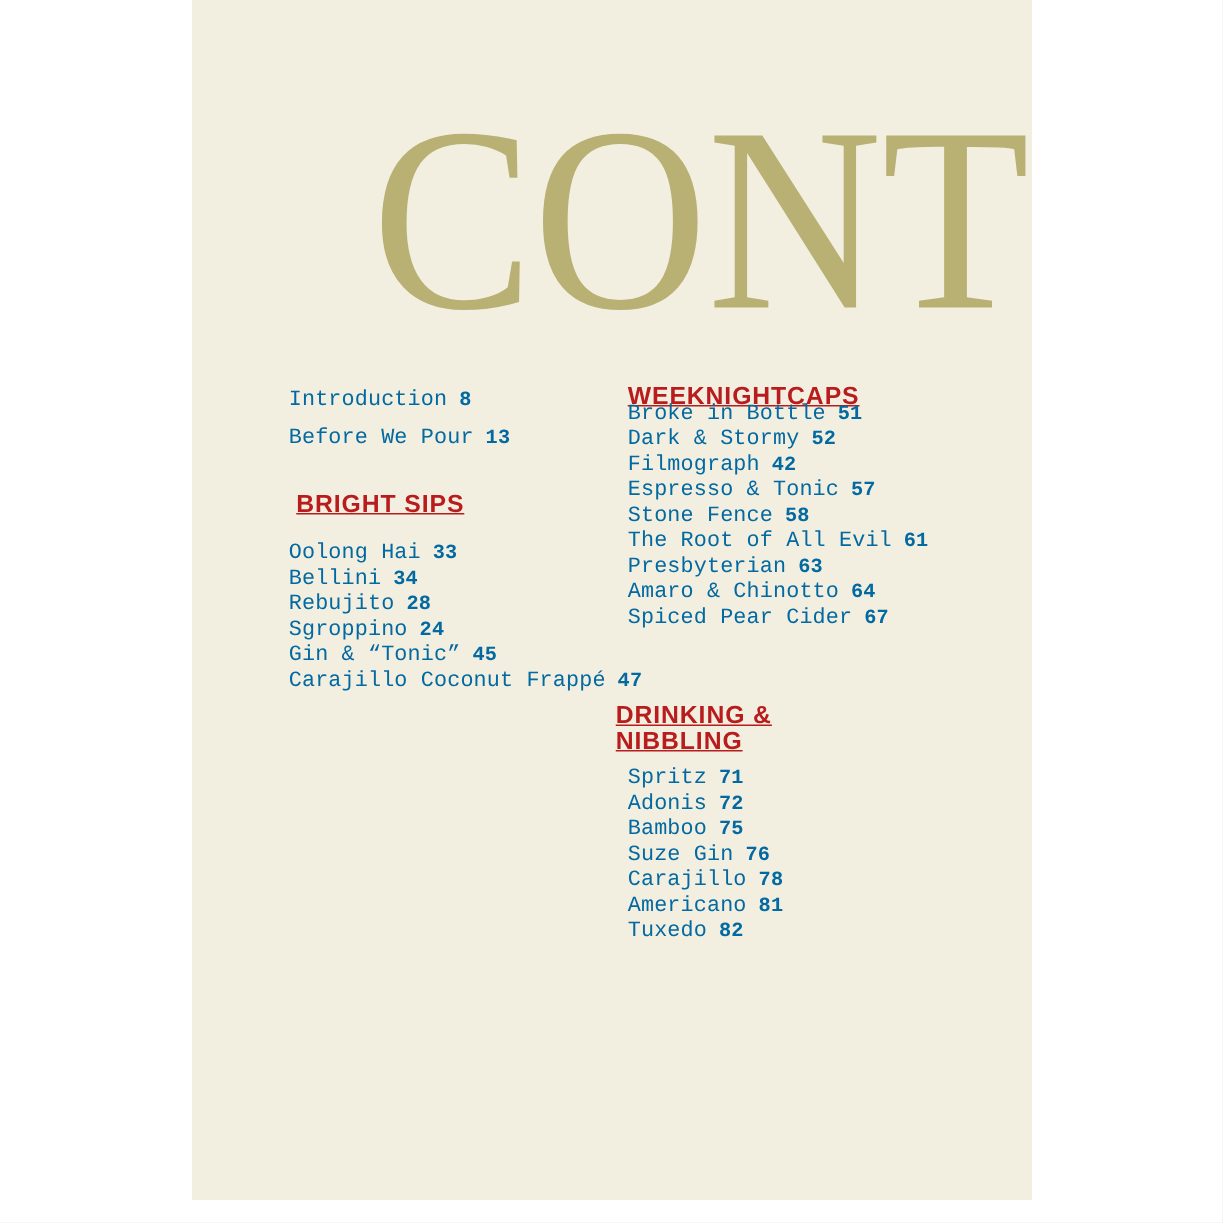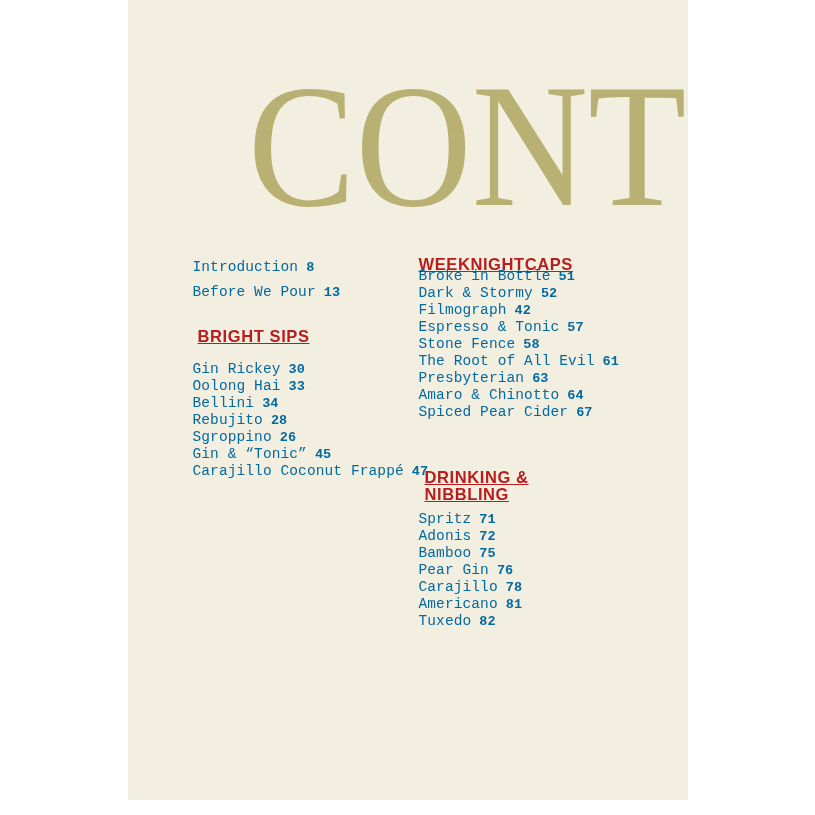--- a/index.html
+++ b/index.html
@@ -53,52 +53,51 @@
     letter-spacing: 0.6px;
     color: #b91c1c;
     text-decoration: underline;
   }
   
   #front-matter      { left: 65px;  top: 259px; }
   #heading-bright    { left: 54px;  top: 328px; margin-left: 16px; }
   #list-bright       { left: 65px;  top: 361px; }
   #heading-weeknight { left: 291px; top: 256px; }
   #list-weeknight    { left: 291px; top: 268px; }
-  #heading-drinking  { left: 297px; top: 469px; max-width: 125px; }
+  #heading-drinking  { left: 283px; top: 469px; max-width: 125px; }
   #list-drinking     { left: 291px; top: 511px; }
 </style>
 </head>
 <body>
 
 <div class="page">
 
   <div class="big-title">CONT</div>
 
   <div class="block fm-list" id="front-matter">
 
       <div class="entry"><span class="name">Introduction</span><span class="num">8</span></div>
 
       <div class="entry"><span class="name">Before We Pour</span><span class="num">13</span></div>
     </div>
 
   <h2 class="block sec-heading" id="heading-bright">BRIGHT SIPS</h2>
 
   <div class="block" id="list-bright">
 
-      <div class="entry"><span class="name">Gin Rickey</span><span class="num">30</span></div>
 
       <div class="entry"><span class="name">Oolong Hai</span><span class="num">33</span></div>
 
       <div class="entry"><span class="name">Bellini</span><span class="num">34</span></div>
 
       <div class="entry"><span class="name">Rebujito</span><span class="num">28</span></div>
 
 
 
-      <div class="entry"><span class="name">Sgroppino</span><span class="num">26</span></div>
+      <div class="entry"><span class="name">Sgroppino</span><span class="num">24</span></div>
 
       <div class="entry"><span class="name">Gin &amp; “Tonic”</span><span class="num">45</span></div>
 
       <div class="entry"><span class="name">Carajillo Coconut Frappé</span><span class="num">47</span></div>
     </div>
 
   <h2 class="block sec-heading" id="heading-weeknight">WEEKNIGHTCAPS</h2>
 
   <div class="block" id="list-weeknight">
 
@@ -124,21 +123,21 @@
   <h2 class="block sec-heading" id="heading-drinking">DRINKING &amp; NIBBLING</h2>
 
   <div class="block" id="list-drinking">
 
       <div class="entry"><span class="name">Spritz</span><span class="num">71</span></div>
 
       <div class="entry"><span class="name">Adonis</span><span class="num">72</span></div>
 
       <div class="entry"><span class="name">Bamboo</span><span class="num">75</span></div>
 
-      <div class="entry"><span class="name">Pear Gin</span><span class="num">76</span></div>
+      <div class="entry"><span class="name">Suze Gin</span><span class="num">76</span></div>
 
       <div class="entry"><span class="name">Carajillo</span><span class="num">78</span></div>
 
       <div class="entry"><span class="name">Americano</span><span class="num">81</span></div>
 
       <div class="entry"><span class="name">Tuxedo</span><span class="num">82</span></div>
     </div>
 
 </div>
 

